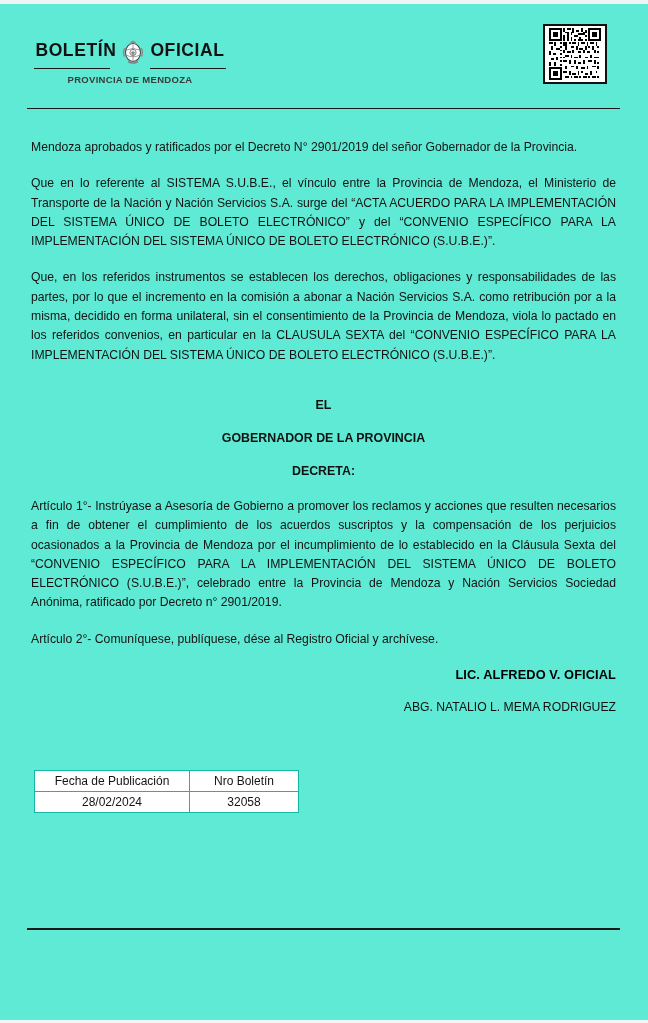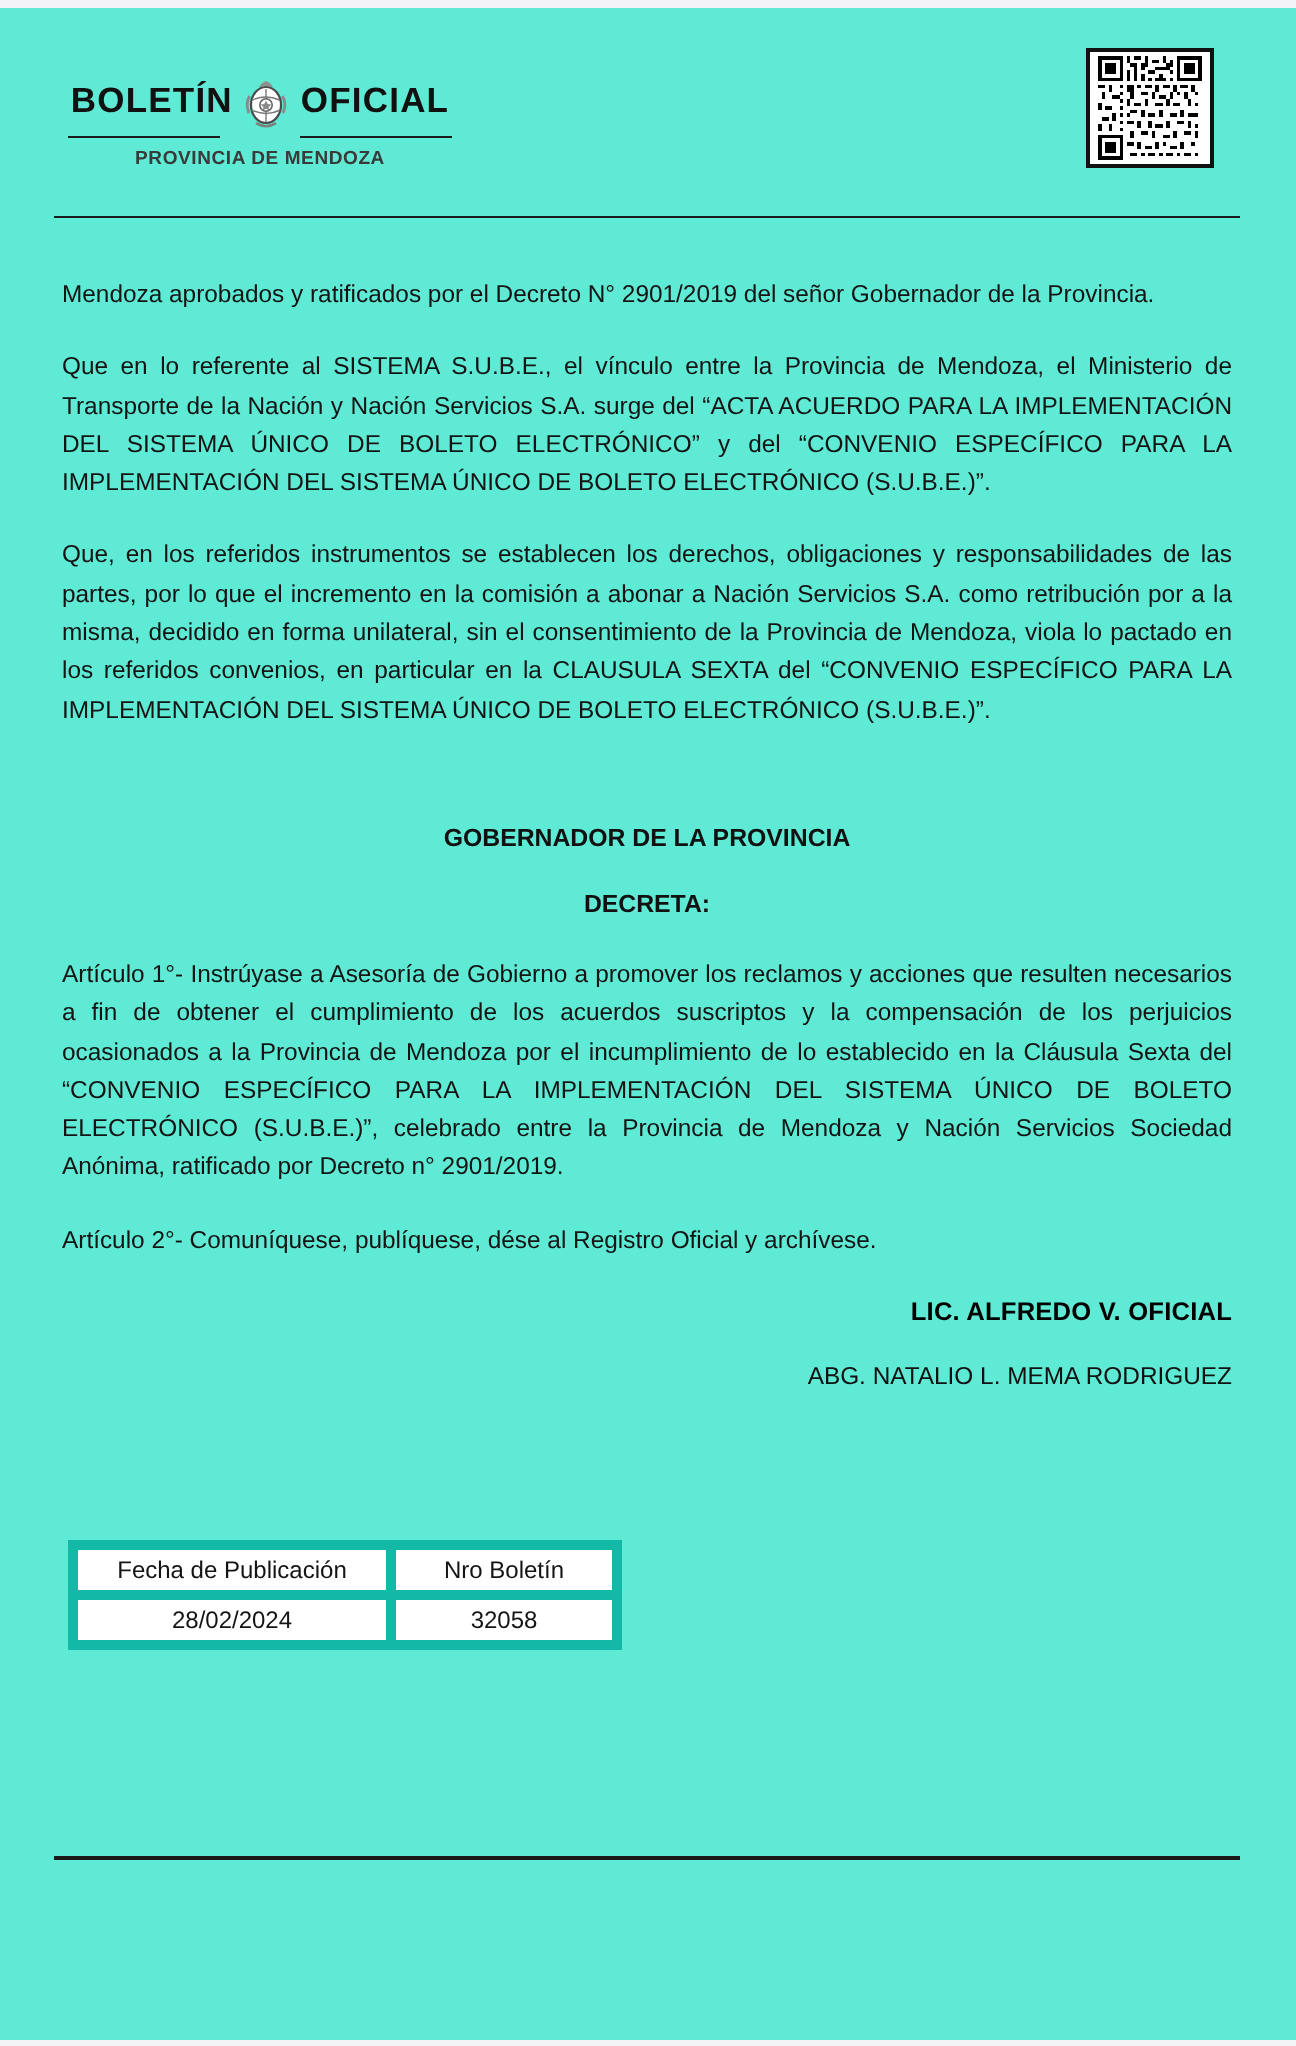--- a/index.html
+++ b/index.html
@@ -182,21 +182,21 @@
     font-size: 12.2px;
     color: #141414;
     margin-bottom: 12px;
   }
   table.pub-table {
     border-collapse: collapse;
     table-layout: fixed;
   }
   table.pub-table th,
   table.pub-table td {
-    border: 5px solid #14b8a6;
+    border: 1px solid #14b8a6;
     font-size: 12px;
     font-weight: normal;
     text-align: center;
     padding: 2px 6px;
     color: #141414;
     height: 16px;
     line-height: 16px;
     background: #ffffff;
   }
   table.pub-table th.col-date,
@@ -410,20 +410,21 @@
   <div class="content">
 
     <p class="body-par">Mendoza aprobados y ratificados por el Decreto N° 2901/2019 del señor Gobernador de la Provincia.</p>
 
     <p class="body-par">Que en lo referente al SISTEMA S.U.B.E., el vínculo entre la Provincia de Mendoza, el Ministerio de Transporte de la Nación y Nación Servicios S.A. surge del “ACTA ACUERDO PARA LA IMPLEMENTACIÓN DEL SISTEMA ÚNICO DE BOLETO ELECTRÓNICO” y del “CONVENIO ESPECÍFICO PARA LA IMPLEMENTACIÓN DEL SISTEMA ÚNICO DE BOLETO ELECTRÓNICO (S.U.B.E.)”.</p>
 
     <p class="body-par">Que, en los referidos instrumentos se establecen los derechos, obligaciones y responsabilidades de las partes, por lo que el incremento en la comisión a abonar a Nación Servicios S.A. como retribución por a la misma, decidido en forma unilateral, sin el consentimiento de la Provincia de Mendoza, viola lo pactado en los referidos convenios, en particular en la CLAUSULA SEXTA del “CONVENIO ESPECÍFICO PARA LA IMPLEMENTACIÓN DEL SISTEMA ÚNICO DE BOLETO ELECTRÓNICO (S.U.B.E.)”.</p>
 
 
     <div class="gap-el"></div>
+    <div class="centered-heading">EL</div>
 
     <div class="gap-gob"></div>
     <div class="centered-heading">GOBERNADOR DE LA PROVINCIA</div>
 
     <div class="gap-decreta"></div>
     <div class="centered-heading">DECRETA:</div>
 
     <div class="gap-after-decreta"></div>
 
     <p class="body-par">Artículo 1°- Instrúyase a Asesoría de Gobierno a promover los reclamos y acciones que resulten necesarios a fin de obtener el cumplimiento de los acuerdos suscriptos y la compensación de los perjuicios ocasionados a la Provincia de Mendoza por el incumplimiento de lo establecido en la Cláusula Sexta del “CONVENIO ESPECÍFICO PARA LA IMPLEMENTACIÓN DEL SISTEMA ÚNICO DE BOLETO ELECTRÓNICO (S.U.B.E.)”, celebrado entre la Provincia de Mendoza y Nación Servicios Sociedad Anónima, ratificado por Decreto n° 2901/2019.</p>

